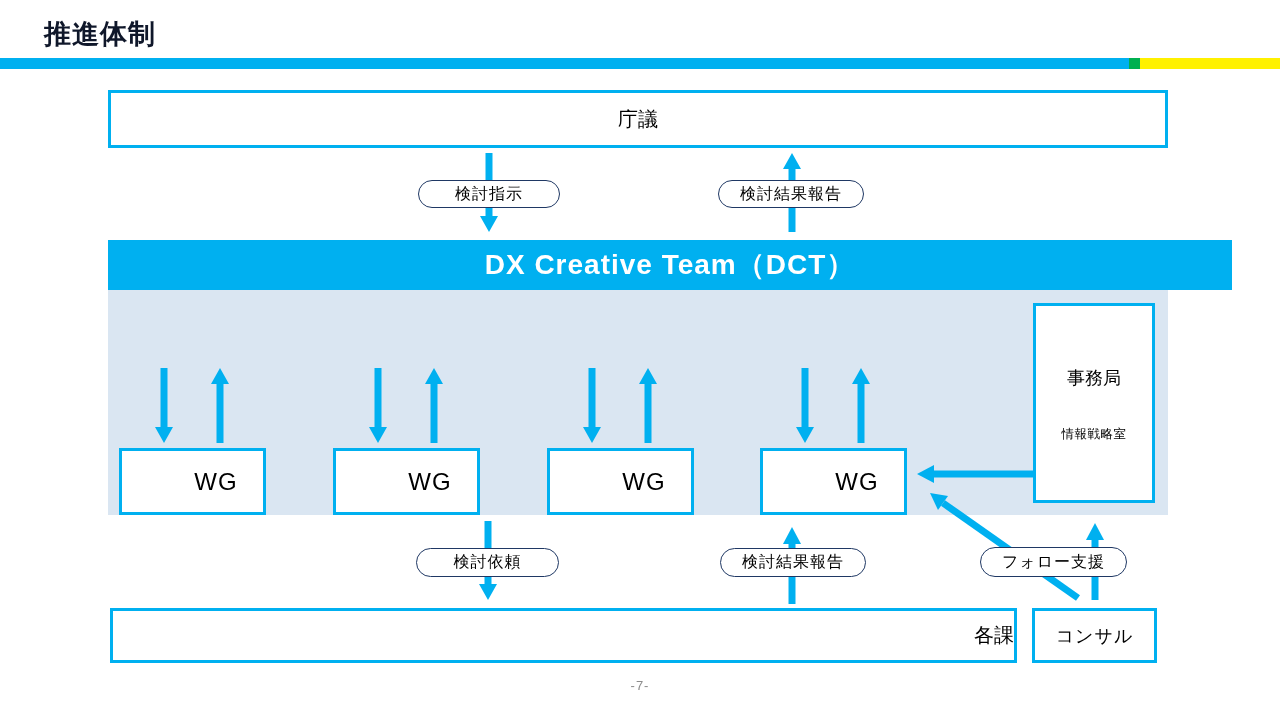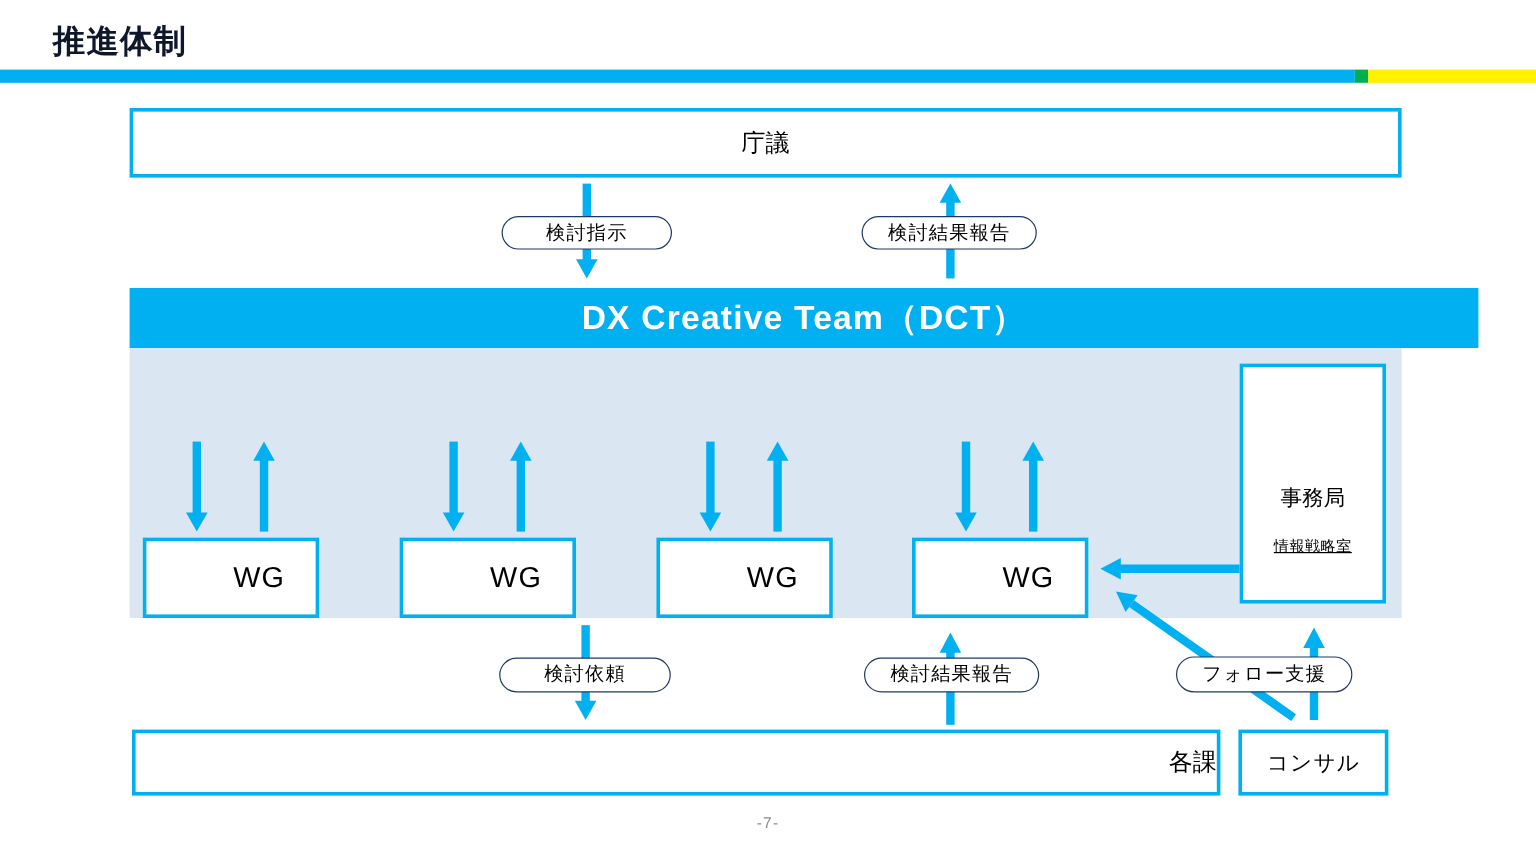--- a/index.html
+++ b/index.html
@@ -31,24 +31,24 @@
   }
   .dct-body{
     position:absolute;left:108px;top:290px;width:1060px;height:225px;
     background:var(--light-blue,#DAE6F2);z-index:1;
   }
   .box-zentaikai{left:118px;top:306px;width:789px;height:52px;}
   .wg-box{top:448px;width:147px;height:67px;font-size:24px;letter-spacing:1px;padding-left:47px;}
   .wg-0{left:119px;} .wg-1{left:333px;} .wg-2{left:547px;} .wg-3{left:760px;}
   .box-jimukyoku{
     left:1033px;top:303px;width:122px;height:200px;
-    flex-direction:column;justify-content:center;padding-top:60px;
+    flex-direction:column;justify-content:flex-start;padding-top:60px;
   }
   .jimukyoku-title{font-size:18px;}
-  .jimukyoku-sub{font-size:12.5px;margin-top:20px;letter-spacing:0.5px;text-decoration:underline;}
+  .jimukyoku-sub{font-size:12.5px;margin-top:36px;letter-spacing:0.5px;}
   .box-kakuka{left:110px;top:608px;width:907px;height:55px;justify-content:flex-end;}
   .box-consul{left:1032px;top:608px;width:125px;height:55px;font-size:18px;letter-spacing:1px;}
   
   .pill{
     position:absolute;background:#ffffff;border:1.5px solid var(--pill-border,#1F3864);
     border-radius:15px;display:flex;align-items:center;justify-content:center;
     font-size:16px;color:#000;box-sizing:border-box;z-index:10;letter-spacing:1px;
   }
   .pill-shiji{left:418px;top:180px;width:142px;height:28px;}
   .pill-hokoku-top{left:718px;top:180px;width:146px;height:28px;}

